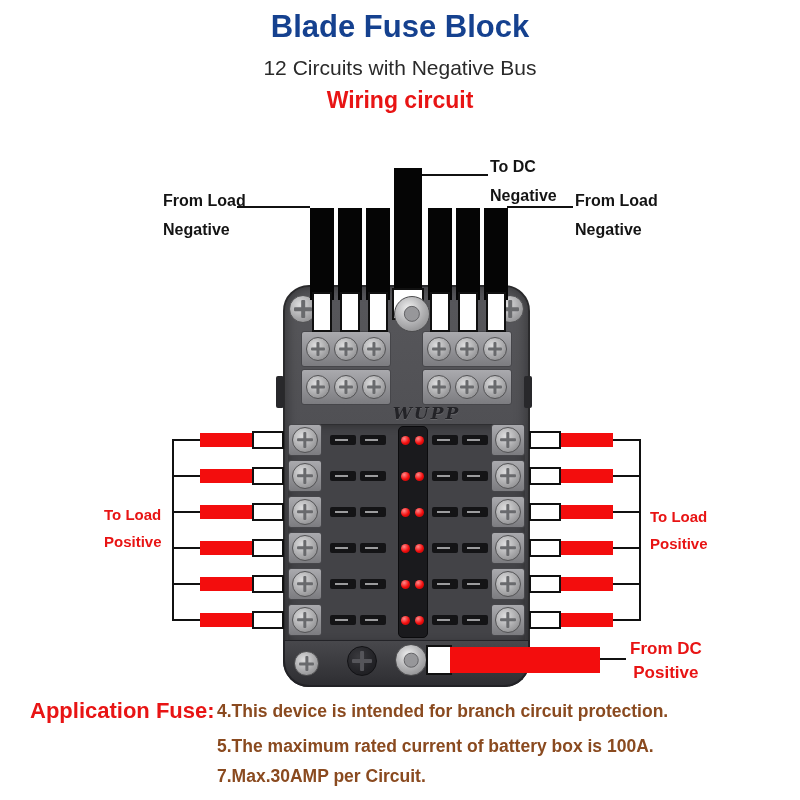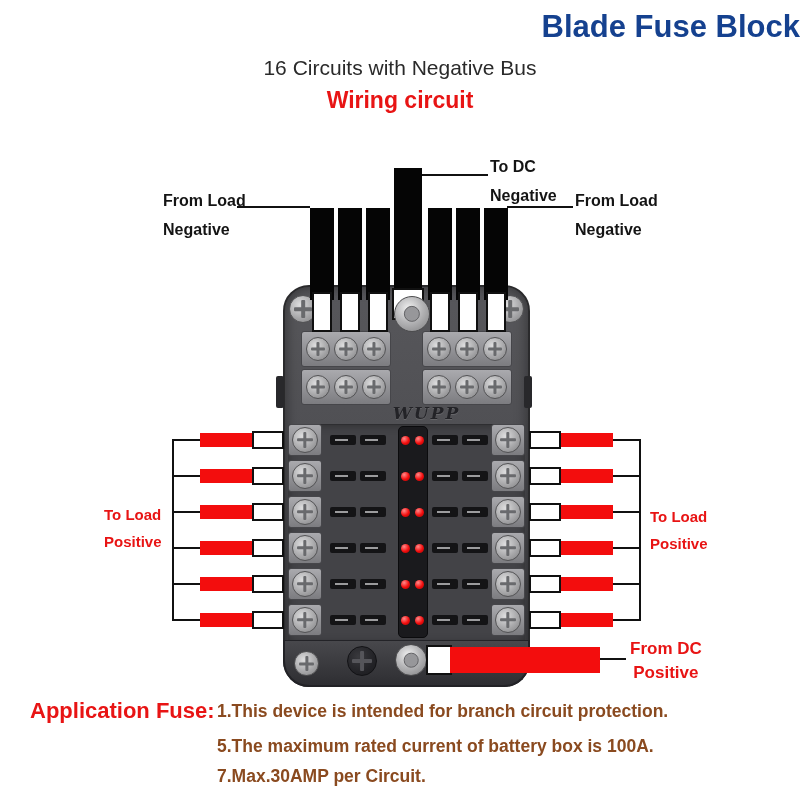--- a/index.html
+++ b/index.html
@@ -4,21 +4,21 @@
 <style>
   html,body{margin:0;padding:0;}
   body{
     width:800px;height:800px;position:relative;background:#ffffff;
     font-family:"Liberation Sans",sans-serif;overflow:hidden;
     --title-blue:#15418f;--accent-red:#e81414;--wire-red:#f30d0d;
     --note-brown:#8a4a1f;--text-black:#141414;
   }
   .abs{position:absolute;}
   
-  .title{left:0;right:0;top:9px;text-align:right;font-size:31px;font-weight:700;color:var(--title-blue);}
+  .title{left:0;right:0;top:9px;text-align:center;font-size:31px;font-weight:700;color:var(--title-blue);}
   .subtitle{left:0;right:0;top:56px;text-align:center;font-size:21px;font-weight:400;color:#2a2a2a;}
   .h-wiring{left:0;right:0;top:87px;text-align:center;font-size:23px;font-weight:700;color:var(--accent-red);}
   
   .bline{background:#111;}
   .bwire{background:#050505;}
   .rwire{background:var(--wire-red);}
   .term{background:#ffffff;border:2px solid #101010;box-sizing:border-box;}
   .lbl{font-weight:700;white-space:nowrap;}
   .lbl-black{font-size:16px;line-height:29px;color:var(--text-black);}
   .lbl-red{font-size:15px;line-height:27px;color:var(--accent-red);}
@@ -57,21 +57,21 @@
   .led{position:absolute;width:9px;height:9px;border-radius:50%;
     background:radial-gradient(circle at 35% 30%,#ff8a8a,var(--wire-red) 55%,#9c0505);}
   
   .note-label{left:30px;top:698px;font-size:22px;font-weight:700;color:var(--accent-red);}
   .note-item{left:217px;font-size:17.5px;font-weight:700;color:var(--note-brown);}
 </style>
 </head>
 <body style="--title-blue: #15418f; --accent-red: #e81414; --wire-red: #f30d0d; --note-brown: #8a4a1f; --text-black: #141414;">
 
 <div class="abs title">Blade Fuse Block</div>
-<div class="abs subtitle">16 Circuits with Negative Bus</div>
+<div class="abs subtitle">12 Circuits with Negative Bus</div>
 <div class="abs h-wiring">Wiring circuit</div>
 
 <div class="abs lbl lbl-black" style="left:163px;top:186px;">
   <div>From Load</div>
   <div>Negative</div>
 </div>
 <div class="abs lbl lbl-black" style="left:490px;top:152px;">
   <div>To DC</div>
   <div>Negative</div>
 </div>
@@ -249,15 +249,15 @@
     <div class="led" style="position: absolute; left: 401px; top: 616px; width: 9px; height: 9px; z-index: 3;"></div>
     <div class="led" style="position: absolute; left: 415px; top: 616px; width: 9px; height: 9px; z-index: 3;"></div>
     <div class="block" style="position: absolute; left: 491px; top: 604px; width: 34px; height: 32px; z-index: 2;"></div>
     <div class="screw" style="position: absolute; left: 495px; top: 607px; width: 26px; height: 26px; z-index: 3;"></div>
     <div class="term" style="position: absolute; left: 529px; top: 611px; width: 32px; height: 18px;"></div>
     <div class="rwire" style="position: absolute; left: 561px; top: 613px; width: 52px; height: 14px;"></div>
     <div class="bline" style="position: absolute; left: 613px; top: 619px; width: 27px; height: 2px;"></div>
   </div>
 
 <div class="abs note-label">Application Fuse:</div>
-<div class="abs note-item" style="top:701px;">1.This device is intended for branch circuit protection.</div>
+<div class="abs note-item" style="top:701px;">4.This device is intended for branch circuit protection.</div>
 <div class="abs note-item" style="top:736px;">5.The maximum rated current of battery box is 100A.</div>
 <div class="abs note-item" style="top:766px;">7.Max.30AMP per Circuit.</div>
 
 </body></html>

